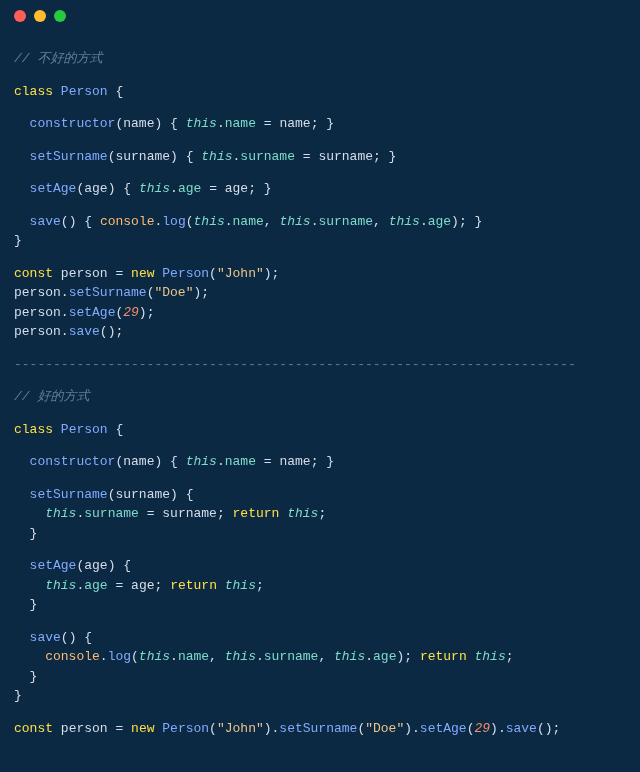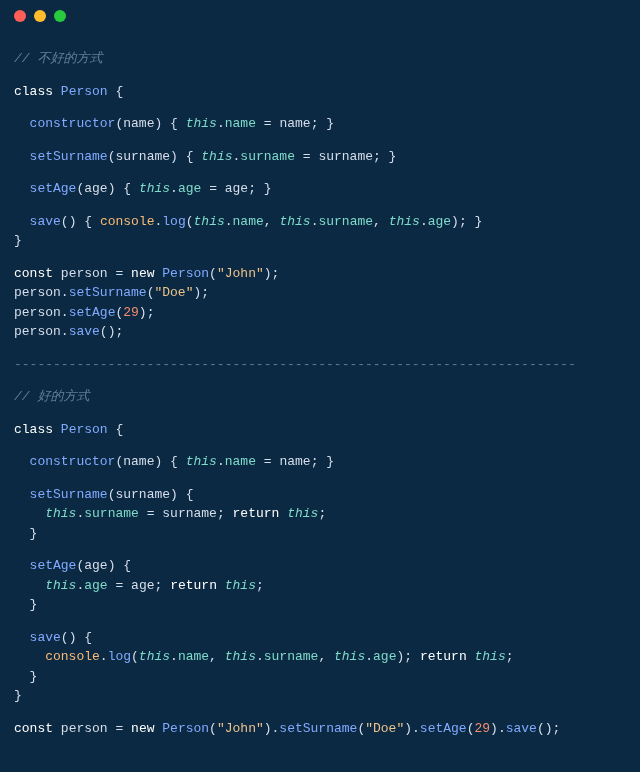--- a/index.html
+++ b/index.html
@@ -33,27 +33,27 @@
   .dot-yellow { background: #ffbd2e; }
   .dot-green  { background: #27c93f; }
   .code-area {
     flex: 1;
     padding: 8px 14px 14px 14px;
     color: #d6deeb;
     white-space: pre;
     overflow: auto;
   }
   .tok-comment  { color: #5f7e97; font-style: italic; }
-  .tok-keyword  { color: #ffffff; margin-top: 24px; }
+  .tok-keyword  { color: #fde047; margin-top: 24px; }
   .tok-class    { color: #82aaff; }
   .tok-fn       { color: #82aaff; text-align: center; }
   .tok-ident    { color: #d6deeb; }
   .tok-prop     { color: #7fdbca; }
   .tok-string   { color: #ecc48d; }
-  .tok-number   { color: #f78c6c; }
+  .tok-number   { color: #f78c6c; font-style: italic; }
   .tok-punct    { color: #d6deeb; }
   .tok-this     { color: #7fdbca; font-style: italic; }
   .tok-builtin  { color: #fdba74; }
   .divider {
     color: #5f7e97;
     white-space: pre;
     letter-spacing: 0;
   }
   .line { display: block; min-height: 1em; }
 </style>

